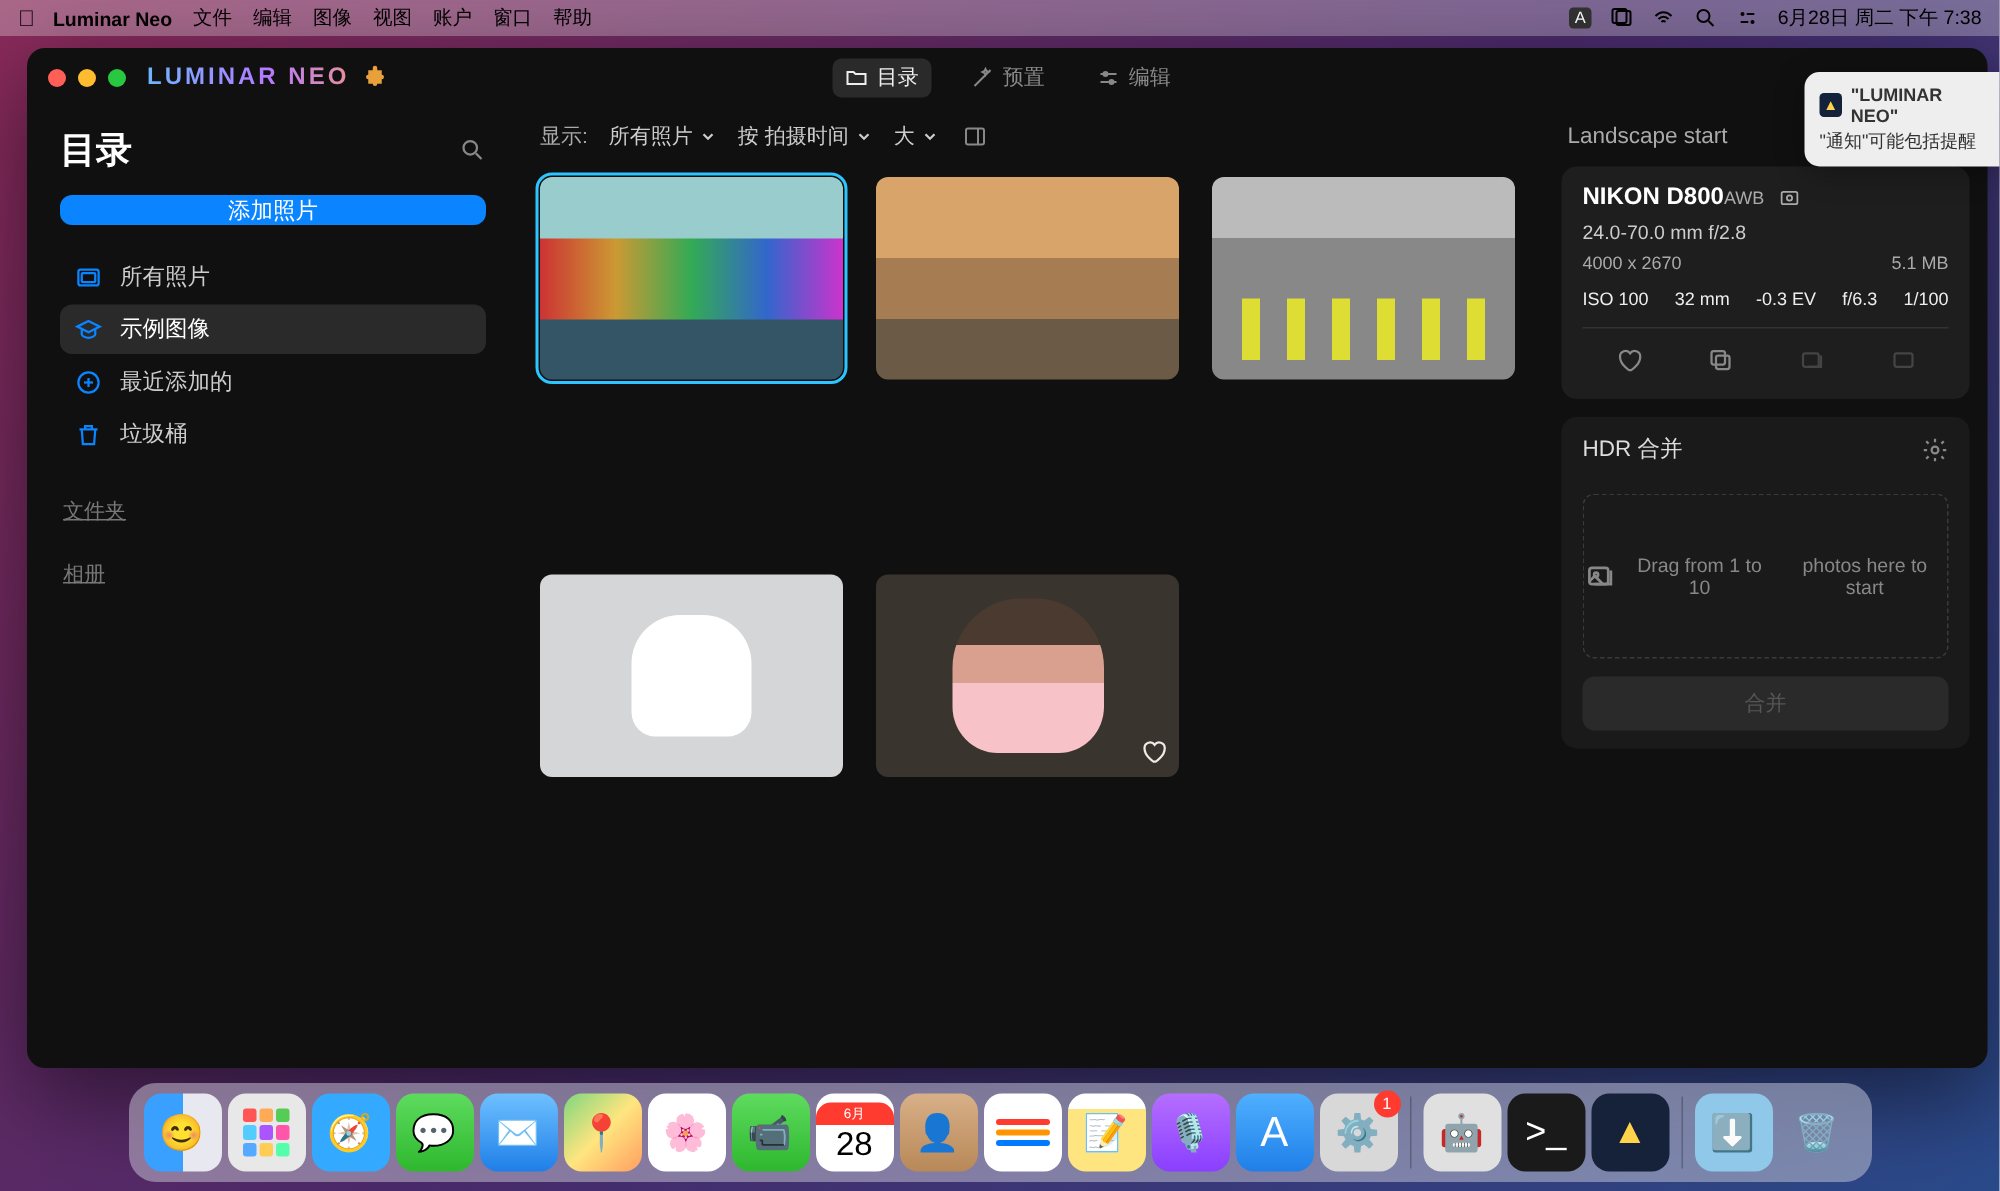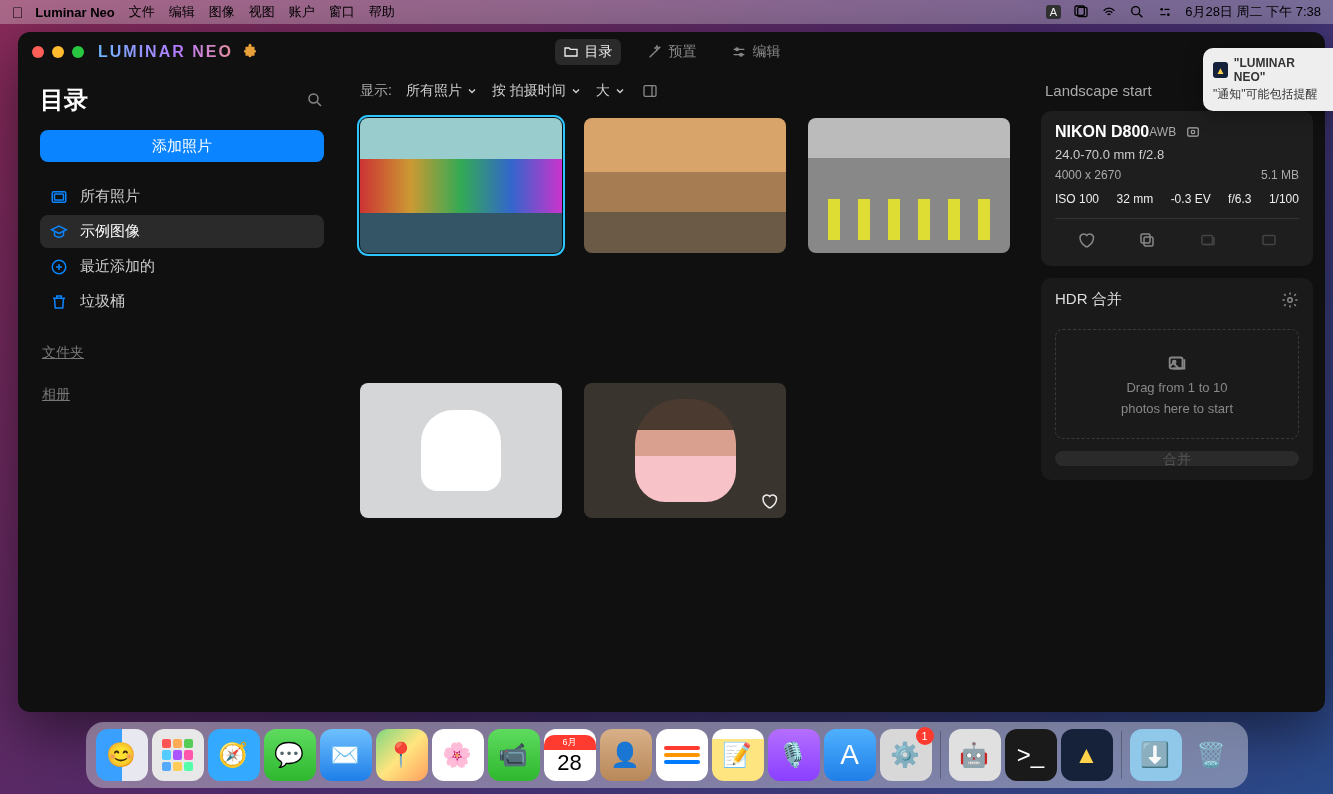--- a/index.html
+++ b/index.html
@@ -22,21 +22,21 @@
 .tabs { position:absolute; left:50%; transform:translateX(-50%); display:flex; gap:18px; color:#888; font-size:14px;}
 .tabs .tab { display:flex; align-items:center; gap:6px; padding:4px 8px; border-radius:6px; cursor:pointer;}
 .tabs .tab.active { background:#2a2a2a; color:#eee; }
 .tabs svg { width:16px; height:16px; }
 
 .body { flex:1; display:flex; overflow:hidden;}
 .sidebar { width:328px; padding:12px 22px; color:#ddd; display:flex; flex-direction:column;}
 .sb-head { display:flex; align-items:center; justify-content:space-between; margin-bottom:14px;}
 .sb-head h1 { font-size:24px; font-weight:600; color:#fff;}
 .sb-head svg { width:18px; height:18px; color:#888;}
-.addbtn { background:#0a84ff; color:#fff; border:none; border-radius:8px; height:32px; font-size:15px; width:100%; cursor:pointer; margin-bottom:18px;}
+.addbtn { background:#0a84ff; color:#fff; border:none; border-radius:8px; height:20px; font-size:15px; width:100%; cursor:pointer; margin-bottom:18px;}
 .nav { list-style:none; }
 .nav li { display:flex; align-items:center; gap:12px; padding:7px 10px; border-radius:8px; font-size:15px; color:#ccc; cursor:pointer; margin-bottom:2px;}
 .nav li.active { background:#2a2a2a; color:#fff; }
 .nav li svg { width:18px; height:18px; color:#0a84ff; flex-shrink:0;}
 .sb-section { color:#777; font-size:14px; margin-top:24px; padding-left:2px;text-decoration:underline;}
 
 .main { flex:1; padding:10px 14px; overflow:auto;}
 .main-head { display:flex; align-items:center; margin-bottom:18px; color:#aaa; font-size:14px;}
 .main-head .range { color:#fff; font-size:17px; font-weight:500; flex:1;}
 .filter { display:flex; align-items:center; gap:4px; margin-left:14px; cursor:pointer; color:#ccc;}
@@ -57,23 +57,23 @@
 .info .lens { color:#ccc; margin-bottom:6px;}
 .info .dim { display:flex; justify-content:space-between; color:#aaa; font-size:12px; margin-bottom:10px;}
 .info .exif { display:flex; justify-content:space-between; font-size:12px; color:#eee; font-weight:500; margin-bottom:12px;}
 .info .actions { display:flex; justify-content:space-around; border-top:1px solid #333; padding-top:10px;}
 .info .actions svg {width:18px;height:18px;color:#888;}
 .info .actions .act {cursor:pointer; padding:2px 6px;}
 .info .actions .disabled svg {color:#444;}
 
 .hdr { background:#1a1a1a; border-radius:10px; padding:12px 14px;}
 .hdr .hh { display:flex; justify-content:space-between; align-items:center; color:#ddd; font-size:15px; margin-bottom:20px;}
-.hdr .drop { border:1px dashed #3a3a3a; border-radius:8px; height:110px; display:flex; flex-direction:column; align-items:center; justify-content:center; color:#888; font-size:13px; text-align:center; gap:6px;}
+.hdr .drop { border:1px dashed #3a3a3a; border-radius:8px; height:110px; display:flex; flex-direction:row; align-items:center; justify-content:center; color:#888; font-size:13px; text-align:center; gap:6px;}
 .hdr .drop svg {width:22px;height:22px;color:#888;}
-.hdr .merge { margin-top:12px; background:#2a2a2a; color:#555; border:none; width:100%; height:15px; border-radius:8px; font-size:14px;}
+.hdr .merge { margin-top:12px; background:#2a2a2a; color:#555; border:none; width:100%; height:36px; border-radius:8px; font-size:14px;}
 
 .notif { position:absolute; top:48px; right:0; width:130px; background:#eee; border-radius:10px 0 0 10px; padding:8px 10px; font-size:12px; color:#333; box-shadow:0 4px 20px rgba(0,0,0,0.3);}
 .notif .nt { font-weight:600; display:flex; align-items:center; gap:6px; margin-bottom:2px;}
 .notif .ni { width:16px;height:16px;background:#14213a;border-radius:3px;display:inline-flex;align-items:center;justify-content:center;color:#ffd34a;font-size:10px;}
 
 .dock { position:absolute; bottom:6px; left:50%; transform:translateX(-50%); height:66px; background:rgba(220,220,230,0.45); backdrop-filter:blur(30px); border-radius:18px; padding:6px 10px; display:flex; align-items:center; gap:4px;}
 .dicon { width:52px; height:52px; border-radius:12px; display:flex; align-items:center; justify-content:center; font-size:24px; position:relative;}
 .dsep { width:1px; height:48px; background:rgba(0,0,0,0.25); margin:0 4px;}
 .dbadge { position:absolute; top:-2px; right:-2px; background:#ff3b30; color:#fff; font-size:11px; min-width:18px; height:18px; border-radius:9px; display:flex; align-items:center; justify-content:center; padding:0 4px;}
 

